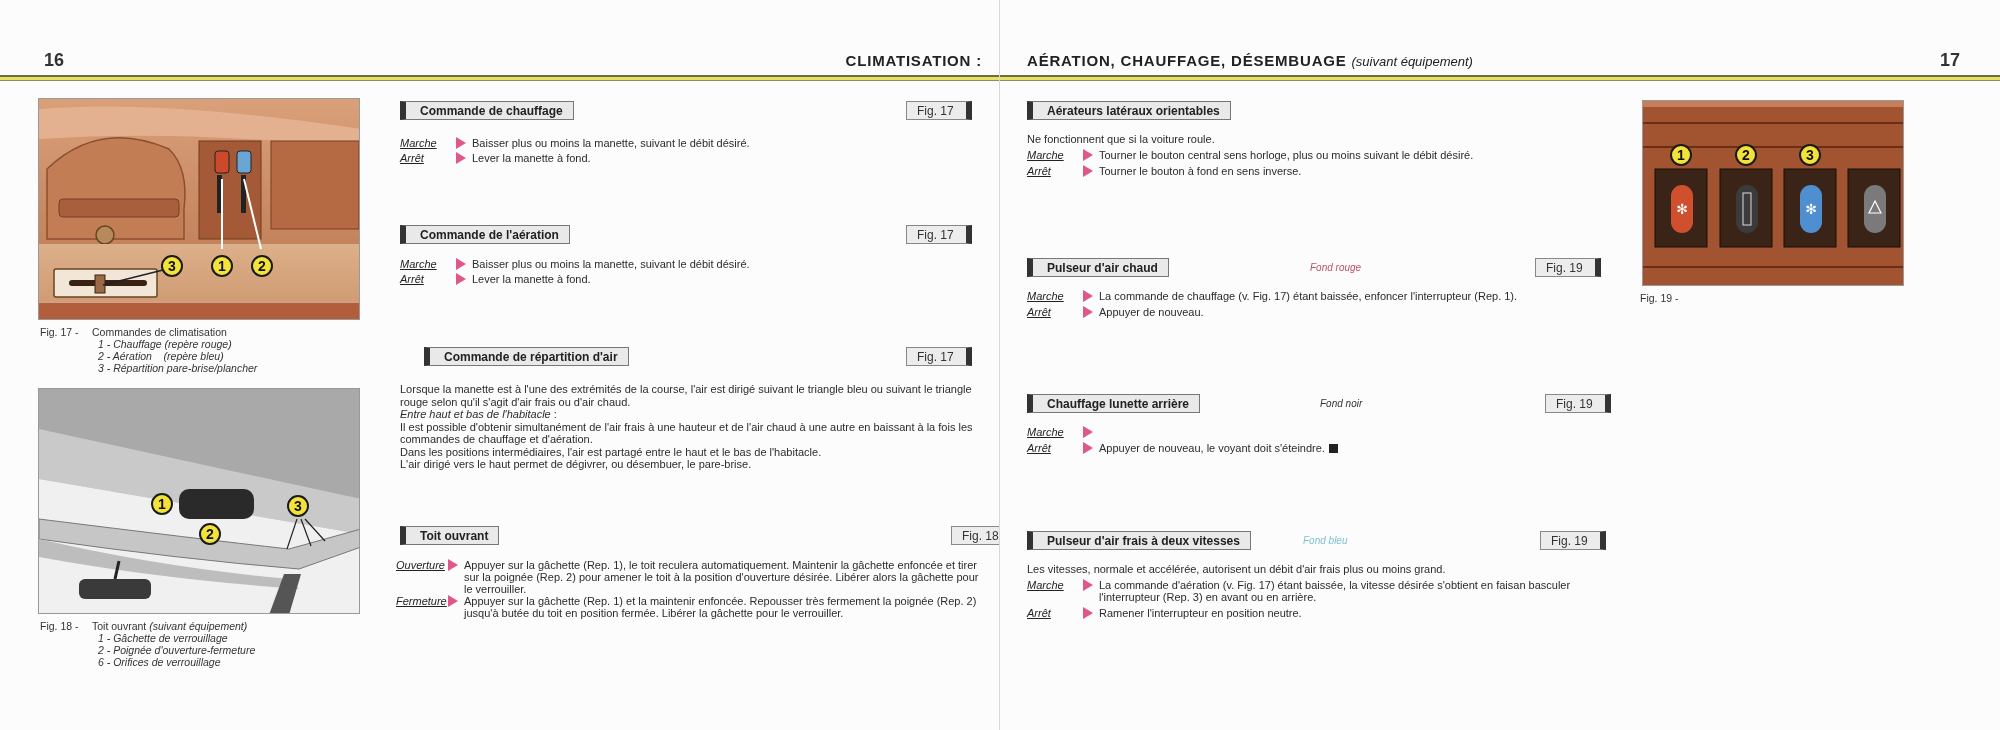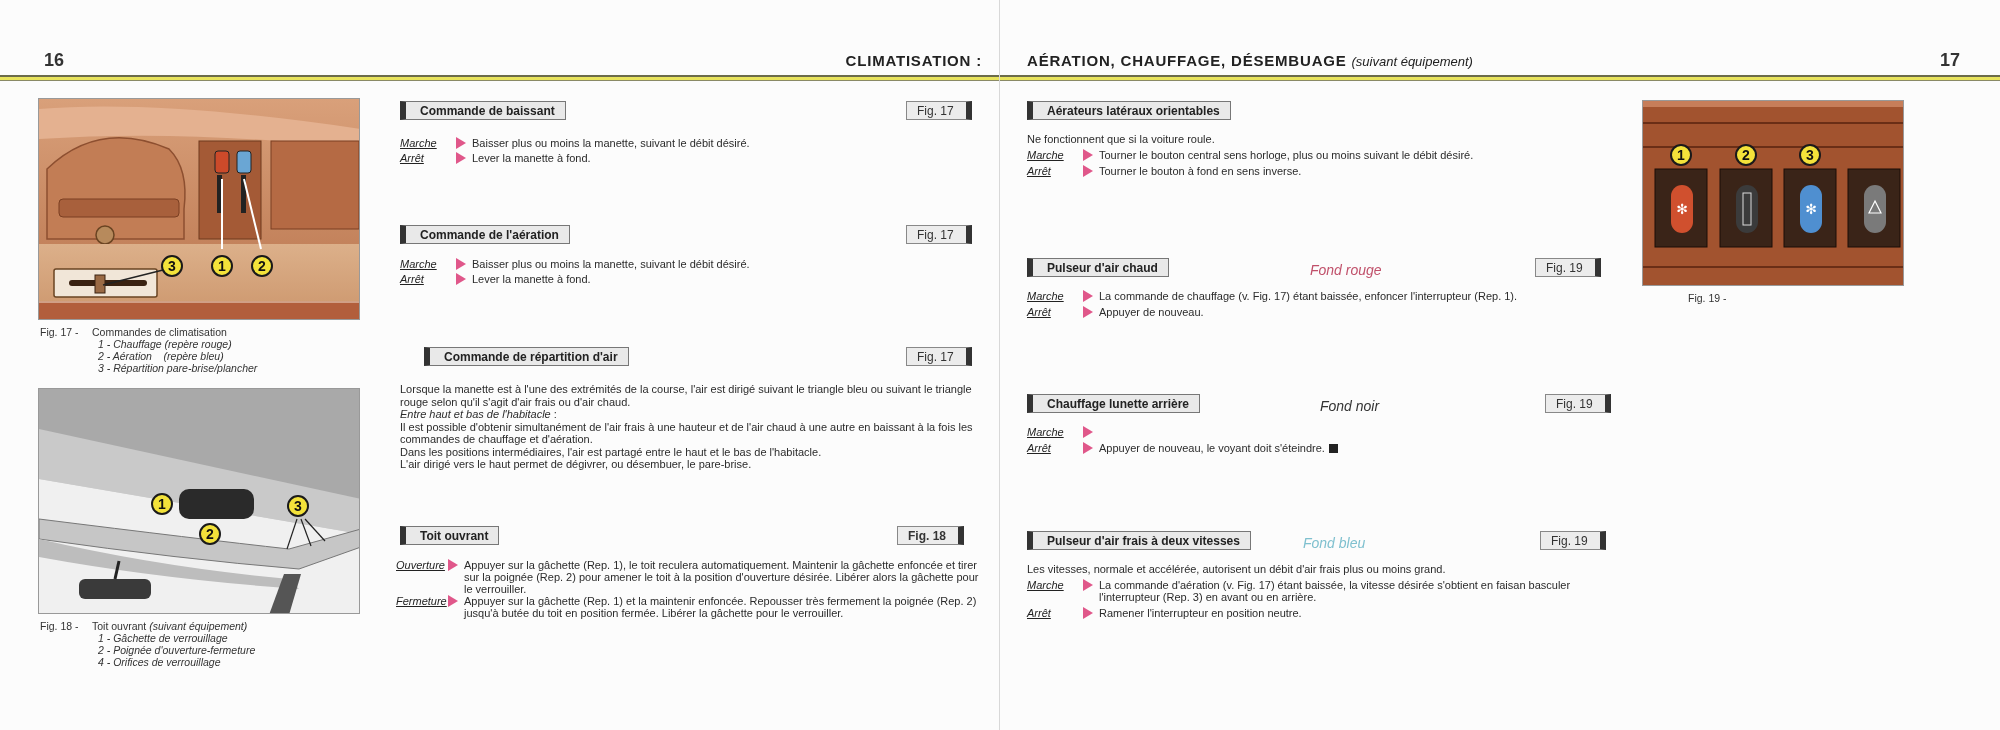--- a/index.html
+++ b/index.html
@@ -25,21 +25,21 @@
   .caption .row { display: flex; }
   .caption .fig { width: 52px; flex: none; }
   .caption .items div { font-style: italic; }
   .caption .items div.plain { font-style: normal; }
   .tag { position: absolute; height: 19px; padding: 0 10px 0 14px; display: flex; align-items: center;
          background: #e9e9e9; border: 1px solid #777; border-left: 6px solid #333;
          font-size: 12px; font-weight: bold; color: #222; white-space: nowrap; }
   .figtag { position: absolute; height: 19px; padding: 0 12px 0 10px; display: flex; align-items: center;
          background: #ececec; border: 1px solid #888; border-right: 6px solid #333;
          font-size: 12px; color: #333; white-space: nowrap; }
-  .fond { position: absolute; font-size: 14px; font-style: italic; }
+  .fond { position: absolute; font-size: 10px; font-style: italic; }
 
   .line { position: absolute; font-size: 11px; line-height: 12px; color: #2b2b2b; display: flex; }
   .line .lbl { font-style: italic; text-decoration: underline; flex: none; color: #222; }
   .line .arrow { width: 0; height: 0; border-top: 6px solid transparent; border-bottom: 6px solid transparent;
                  border-left: 10px solid #e0578a; flex: none; margin: 0 6px 0 0; }
   .line .txt { flex: 1; }
   .para { position: absolute; font-size: 11px; line-height: 12.5px; color: #2b2b2b; }
   .para .it { font-style: italic; }
   .sq { display: inline-block; width: 9px; height: 9px; vertical-align: -1px; margin-left: 4px; }
 
@@ -132,26 +132,26 @@
     <div class="callout" style="left:248px;top:106px;">3</div>
   </div>
 
   <div class="caption" style="left:40px;top:620px;">
     <div class="row">
       <span class="fig">Fig. 18 -</span>
       <div class="items">
         <div class="plain"><span>Toit ouvrant</span> <span style="font-style:italic;">(suivant équipement)</span></div>
         <div style="padding-left:6px;">1 - Gâchette de verrouillage</div>
         <div style="padding-left:6px;">2 - Poignée d'ouverture-fermeture</div>
-        <div style="padding-left:6px;">4 - Orifices de verrouillage</div>
+        <div style="padding-left:6px;">6 - Orifices de verrouillage</div>
       </div>
     </div>
   </div>
 
-  <div class="tag" style="left:400px;top:101px;">Commande de baissant</div>
+  <div class="tag" style="left:400px;top:101px;">Commande de chauffage</div>
   <div class="figtag" style="left:906px;top:101px;">Fig. 17</div>
   <div class="line" style="left:400px;top:137px;width:580px;">
     <span class="lbl" style="width:56px;">Marche</span>
     <span class="arrow"></span>
     <span class="txt">Baisser plus ou moins la manette, suivant le débit désiré.</span>
   </div>
   <div class="line" style="left:400px;top:152px;width:580px;">
     <span class="lbl" style="width:56px;">Arrêt</span>
     <span class="arrow"></span>
     <span class="txt">Lever la manette à fond.</span>
@@ -174,21 +174,21 @@
   <div class="figtag" style="left:906px;top:347px;">Fig. 17</div>
   <div class="para" style="left:400px;top:383px;width:578px;">
     <div>Lorsque la manette est à l'une des extrémités de la course, l'air est dirigé suivant le triangle bleu ou suivant le triangle rouge selon qu'il s'agit d'air frais ou d'air chaud.</div>
     <div><span class="it">Entre haut et bas de l'habitacle</span><span> :</span></div>
     <div>Il est possible d'obtenir simultanément de l'air frais à une hauteur et de l'air chaud à une autre en baissant à la fois les commandes de chauffage et d'aération.</div>
     <div>Dans les positions intermédiaires, l'air est partagé entre le haut et le bas de l'habitacle.</div>
     <div>L'air dirigé vers le haut permet de dégivrer, ou désembuer, le pare-brise.</div>
   </div>
 
   <div class="tag" style="left:400px;top:526px;">Toit ouvrant</div>
-  <div class="figtag" style="left:897px;top:526px;font-weight:bold;">Fig. 18</div>
+  <div class="figtag" style="left:951px;top:526px;">Fig. 18</div>
   <div class="line" style="left:396px;top:559px;width:584px;">
     <span class="lbl" style="width:52px;">Ouverture</span>
     <span class="arrow"></span>
     <span class="txt">Appuyer sur la gâchette (Rep. 1), le toit reculera automatiquement. Maintenir la gâchette enfoncée et tirer sur la poignée (Rep. 2) pour amener le toit à la position d'ouverture désirée. Libérer alors la gâchette pour le verrouiller.</span>
   </div>
   <div class="line" style="left:396px;top:595px;width:584px;">
     <span class="lbl" style="width:52px;">Fermeture</span>
     <span class="arrow"></span>
     <span class="txt">Appuyer sur la gâchette (Rep. 1) et la maintenir enfoncée. Repousser très fermement la poignée (Rep. 2) jusqu'à butée du toit en position fermée. Libérer la gâchette pour le verrouiller.</span>
   </div>
@@ -292,16 +292,16 @@
         <polygon points="232,100 238,112 226,112" fill="none" stroke="#fff" stroke-width="1.2"></polygon>
       </g>
     </svg>
     <div class="callout" style="left:27px;top:43px;">1</div>
     <div class="callout" style="left:92px;top:43px;">2</div>
     <div class="callout" style="left:156px;top:43px;">3</div>
   </div>
 
   <div class="caption" style="left:640px;top:292px;">
     <div class="row">
-      <span class="fig" style="width:50px;margin-left:48px;">Fig. 19 -</span>
+      <span class="fig" style="width:50px;">Fig. 19 -</span>
     </div>
   </div>
 </div>
 
 </body></html>

